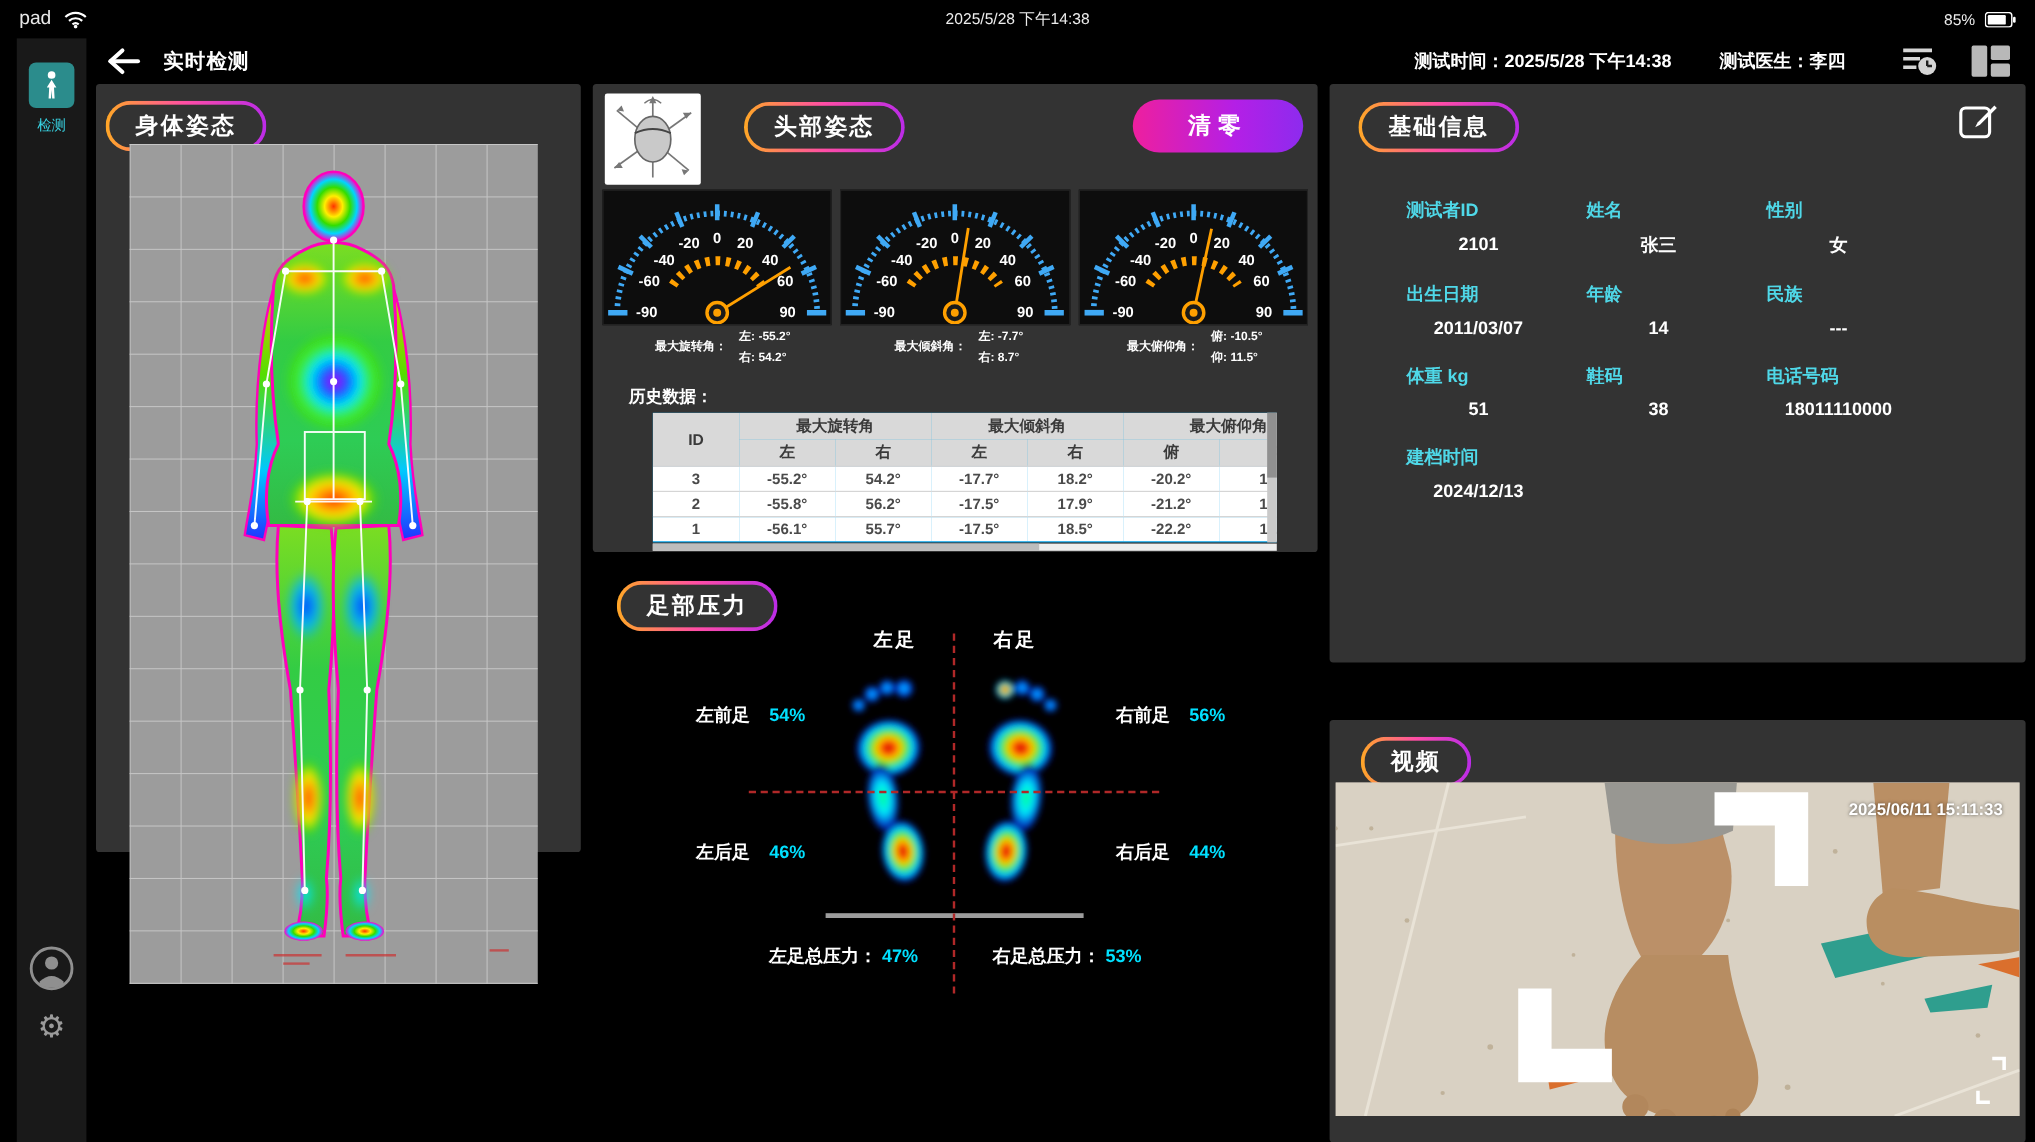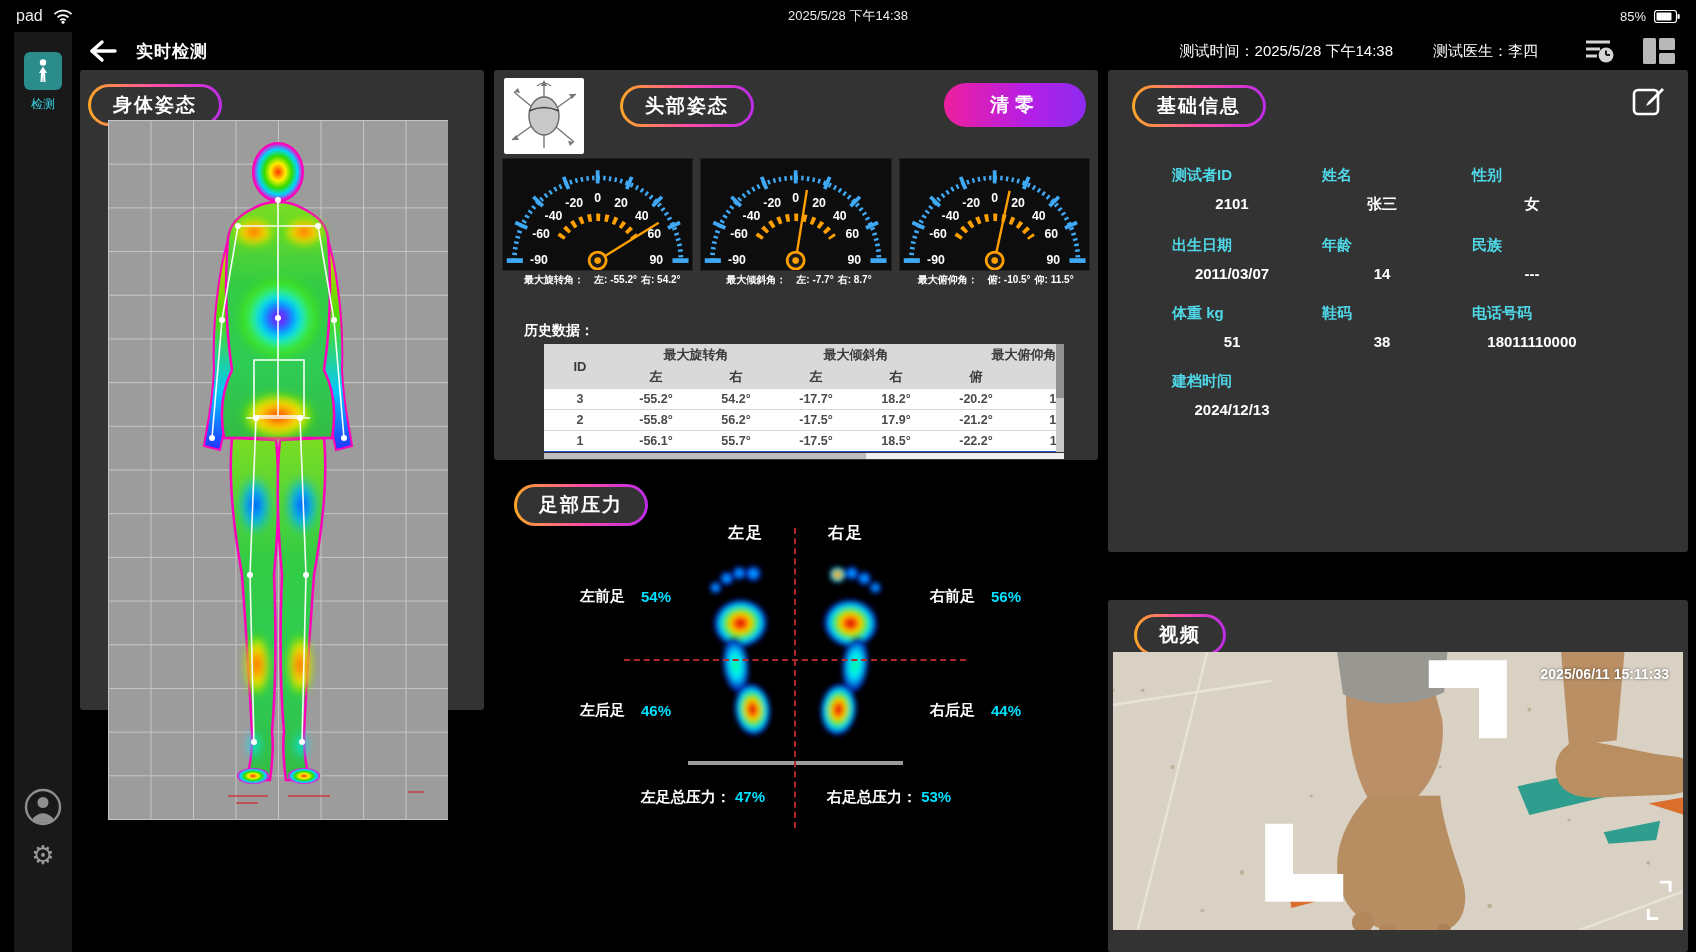--- a/index.html
+++ b/index.html
@@ -19,21 +19,21 @@
   .sidebar-spacer{flex:1;}
   .gear{font-size:26px;color:#9a9a9a;line-height:1;margin:16px 0 84px 0;cursor:pointer;}
   .main{flex:1;display:flex;flex-direction:column;min-width:0;}
   
   .header{height:64px;display:flex;align-items:center;padding:0 20px 0 16px;}
   .page-title{margin-left:18px;font-size:17px;font-weight:bold;letter-spacing:1px;}
   .btn-grad{border:none;color:#fff;cursor:pointer;border-radius:26px;
             background:linear-gradient(90deg,#ee1f9e 0%,#b41fe6 60%,#8d2bee 100%);
             font-family:inherit;font-weight:bold;}
   .start-btn{margin-left:58px;width:190px;height:46px;font-size:22px;letter-spacing:8px;padding-left:10px;}
-  .hdr-right{margin-left:auto;display:flex;align-items:center;gap:40px;font-size:15px;font-weight:normal;}
+  .hdr-right{margin-left:auto;display:flex;align-items:center;gap:40px;font-size:15px;font-weight:bold;}
   .hdr-icons{display:flex;align-items:center;gap:26px;margin-left:6px;}
   .hdr-icons svg{cursor:pointer;}
   
   .content{flex:1;display:flex;gap:10px;padding:0 8px;align-items:flex-start;}
   .panel{background:#333;border-radius:3px;position:relative;}
   .title-pill{display:inline-block;padding:5px 22px;border:3px solid transparent;border-radius:22px;
      background:linear-gradient(#333,#333) padding-box,linear-gradient(90deg,#ffa726,#ff4da6,#bb2be8) border-box;
      color:#fff;font-size:19px;font-weight:bold;letter-spacing:2px;}
   
   .col-left{width:404px;}
@@ -47,23 +47,23 @@
   .head-panel{height:390px;}
   .head-img{position:absolute;left:10px;top:8px;width:80px;height:76px;background:#fff;border-radius:2px;}
   .head-panel .title-pill{position:absolute;left:126px;top:15px;}
   .clear-btn{position:absolute;right:12px;top:13px;width:142px;height:44px;font-size:19px;letter-spacing:6px;padding-left:6px;}
   .gauges{position:absolute;left:8px;right:8px;top:88px;display:flex;gap:7px;}
   .gauge{flex:1;height:113px;background:#0d0d0d;border:1px solid #222;}
   .gauge svg{width:100%;height:100%;display:block;}
   .gauge-num{fill:#fff;font-size:13px;font-weight:bold;font-family:"Liberation Sans",sans-serif;}
   .stats{position:absolute;left:10px;right:4px;top:203px;display:flex;}
   .stat{flex:1;display:flex;align-items:center;justify-content:center;gap:10px;font-size:10px;font-weight:bold;}
-  .stat .lines{display:flex;flex-direction:row;gap:4px;}
+  .stat .lines{display:flex;flex-direction:column;gap:4px;}
   .hist-label{position:absolute;left:30px;top:252px;font-size:14px;font-weight:bold;}
-  .table-wrap{position:absolute;left:50px;top:274px;width:520px;height:108px;overflow:hidden;background:#1d4ed8;}
+  .table-wrap{position:absolute;left:50px;top:274px;width:520px;height:108px;overflow:hidden;background:#0ea5e9;}
   table.hist{border-collapse:collapse;width:568px;table-layout:fixed;font-size:12.5px;}
   table.hist th{background:#d9d9d9;color:#3a3a3a;font-size:13px;padding:2px 0;font-weight:bold;}
   table.hist td{color:#4a4a4a;text-align:center;padding:3px 0;border-top:1px solid #d5d5d5;background:#fff;font-weight:bold;}
   .vscroll{position:absolute;left:562px;top:274px;width:8px;height:108px;background:#c9c9c9;}
   .vscroll .thumb{width:100%;height:54px;background:#909090;}
   .hscroll{position:absolute;left:50px;top:383px;width:520px;height:6px;background:#eee;}
   .hscroll .thumb{width:62%;height:100%;background:#bdbdbd;}
   .foot-panel{flex:1;}
   .foot-panel .title-pill{position:absolute;left:20px;top:14px;}
   .foot-col-label{position:absolute;top:53px;font-size:16px;font-weight:bold;letter-spacing:2px;}

